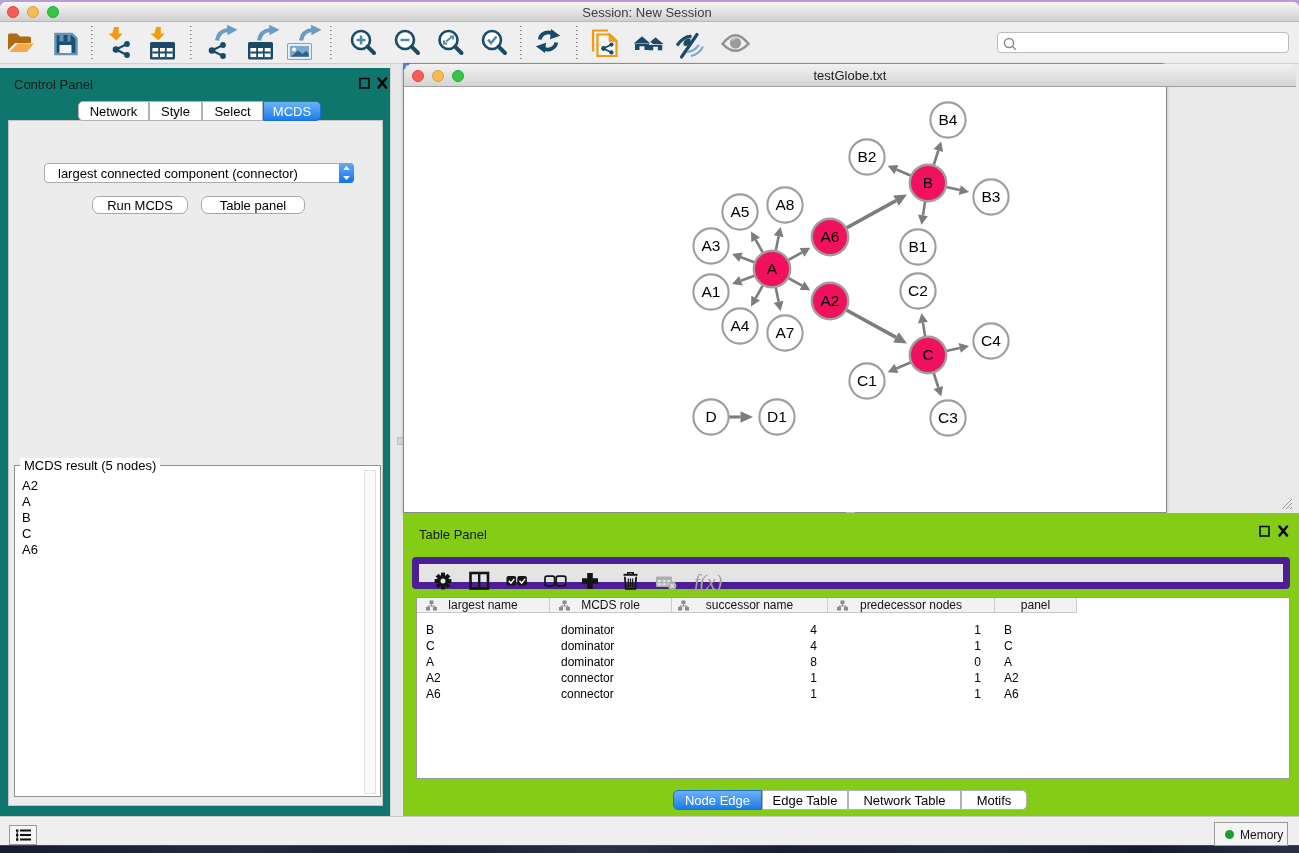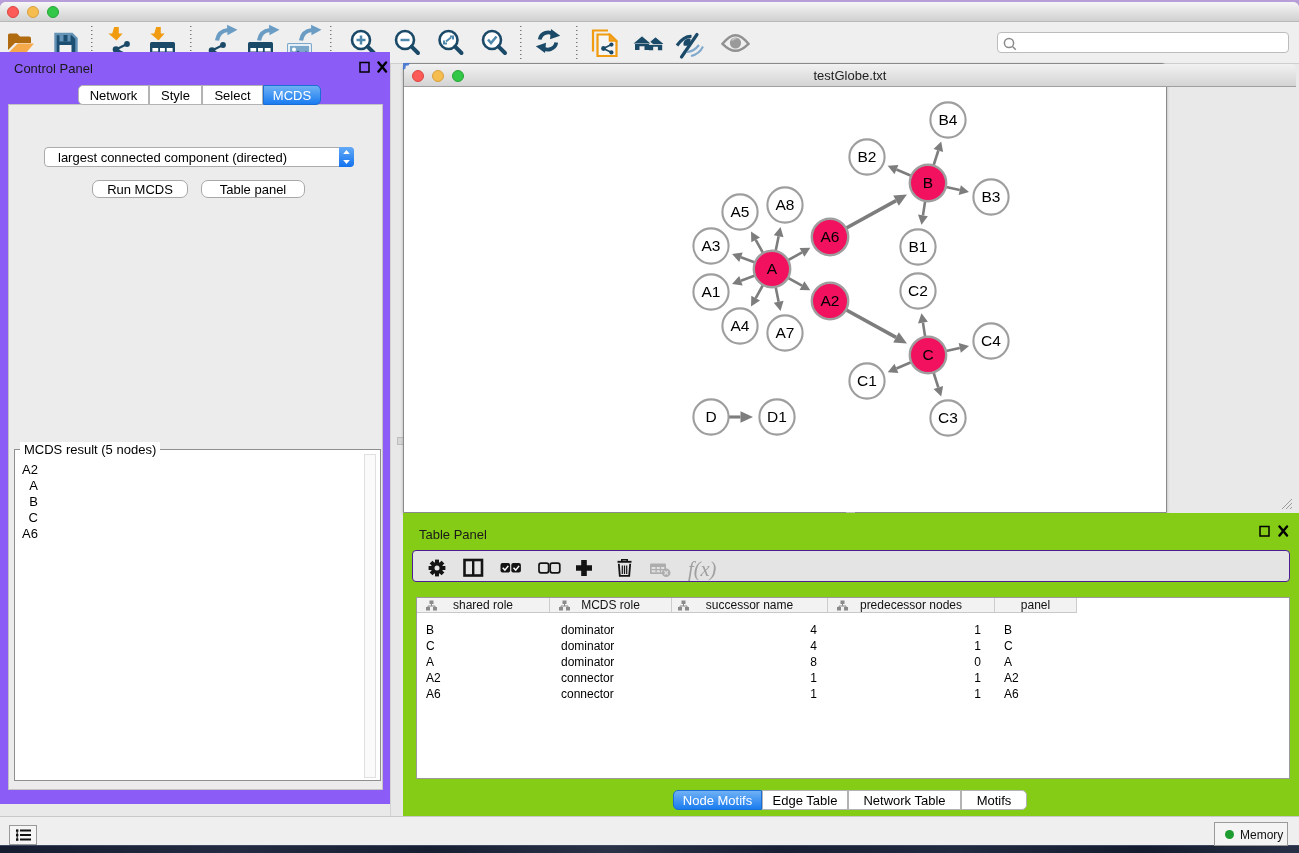--- a/index.html
+++ b/index.html
@@ -21,72 +21,73 @@
 #toolbar { left:0; top:20px; width:1299px; height:42px; background:#efefef; border-bottom:1px solid #cfcfcf; }
 .tsep { top:4px; width:2px; height:34px; background-image:repeating-linear-gradient(#777 0 1.5px, transparent 1.5px 4px); background-size:1.5px 100%; background-repeat:no-repeat; background-position:center; }
 #searchbox { left:997px; top:10px; width:292px; height:21px; background:#fff; border:1px solid #bcbcbc; border-radius:4px; }
 
 #statusbar { left:0; top:814px; width:1299px; height:29px; background:#efefef; border-top:1px solid #c9c9c9; }
 #listbtn { left:9px; top:8px; width:28px; height:20px; background:#f5f5f5; border:1px solid #9a9a9a; }
 #membtn { left:1214px; top:5px; width:74px; height:24px; background:#f4f4f4; border:1px solid #9a9a9a; font-size:12px; color:#111; }
 #membtn .dot { width:9px; height:9px; border-radius:50%; background:#1d9c2f; left:10px; top:7px;}
 #membtn span { left:25px; top:5px; position:absolute;text-align:right; }
 
-#cpanel { left:0; top:50px; width:390px; height:752px; background:#8b5cf6; }
+#cpanel { left:0; top:66px; width:390px; height:752px; background:#0f766e; }
 #cpTitle { left:14px; top:9px; font-size:13px; color:#1a1a1a; }
 #cpInner { left:8px; top:52px; width:375px; height:686px; background:#ececec; border:1px solid #c3c3c3; }
 
 .tabs { height:20px; font-size:13px; }
 #cpTabs { left:78px; top:33px; width:291px; }
 .tab { position:absolute; top:0; height:20px; background:#fff; border:1px solid #b3b3b3; color:#000; text-align:center; line-height:19px; }
 .tab.sel { background:linear-gradient(#6fb1f5,#1a7cf0); color:#fff; border-color:#1a6fd4; }
 
 #optlabel { left:0; top:74px; width:390px; text-align:center; font-size:13px; color:#000; }
 #mcdsSelect { left:44px; top:95px; width:310px; height:20px; background:#fff; border:1px solid #ababab; border-radius:4px; font-size:13px; }
 #mcdsSelect .txt { left:13px; top:2px; position:absolute; }
 #mcdsSelect .spin { position:absolute; right:-1px; top:-1px; width:15px; height:20px; border-radius:0 4px 4px 0; background:linear-gradient(#63aaf7,#1272ee); }
 .btn { position:absolute; background:#fff; border:1px solid #a8a8a8; border-radius:7px; font-size:13px; text-align:center; color:#000; height:18px; line-height:17px;}
 #btnRun { left:92px; top:128px; width:96px; }
 #btnClose { left:201px; top:128px; width:104px; }
 
-#resultbox { left:14px; top:397px; width:367px; height:332px; background:#fff; border:1px solid #8f8f8f; font-size:13px;text-align:right; }
+#resultbox { left:14px; top:397px; width:367px; height:332px; background:#fff; border:1px solid #8f8f8f; font-size:13px; }
 #resultbox .legend { position:absolute; left:5px; top:-8px; background:#fff; padding:0 4px; }
 #resultbox .items { position:absolute; left:7px; top:12px; line-height:16px; }
 #resultbox .sb { position:absolute; right:4px; top:4px; width:12px; height:324px; background:#fafafa; border:1px solid #e0e0e0; }
 
 #vsplit { left:390px; top:62px; width:13px; height:752px; background:#e8e8e8; border-left:1px solid #d2d2d2; }
 #vgrip { left:397px; top:435px; width:7px; height:8px; background:#d7d7d7; border:1px solid #bdbdbd; }
 
 #netwin { left:403px; top:61px; width:764px; height:450px; background:#fff; border:1px solid #8a8a8a; border-radius:5px 5px 0 0; box-shadow:0 1px 3px rgba(0,0,0,0.25); }
 #nettitle { left:0; top:0; width:892px; height:23px; background:linear-gradient(#f2f2f2,#d4d4d4); border-bottom:1px solid #9f9f9f; border-radius:5px 5px 0 0; }
 #nettitle .t1 { left:8px; top:5.5px; background:#fc5b57; border:0.5px solid #d94742;}
 #nettitle .t2 { left:28px; top:5.5px; background:#f5bd4f; border:0.5px solid #d8a040;}
 #nettitle .t3 { left:48px; top:5.5px; background:#33c748; border:0.5px solid #27a536;}
 #nettitle .txt { width:100%; text-align:center; top:4px; font-size:13px; color:#222; }
 #netcanvas { left:0; top:23px; width:892px; height:425px; }
 
 #tpanel { left:403px; top:511px; width:896px; height:303px; background:#84cc16; }
 #tpTitle { left:16px; top:14px; font-size:13px; color:#1a1a1a; }
-#tpToolbar { left:9px; top:37px; width:878px; height:32px; background:#e4e4e4; border:1px solid #4c1d95; border-radius:4px; }
+#tpToolbar { left:9px; top:44px; width:878px; height:32px; background:#e4e4e4; border:7px solid #4c1d95; border-radius:4px; }
 #tblwrap { left:13px; top:84px; width:874px; height:182px; background:#fff; border:1px solid #9a9a9a; }
 .thead { position:absolute; left:0; top:0; height:15px; background:#f2f2f2; border-bottom:1px solid #c8c8c8; font-size:12px; color:#111; }
 .thead .cell { position:absolute; top:0; height:15px; border-right:1px solid #cccccc; text-align:center; line-height:15px; }
 .trow { position:absolute; font-size:12px; color:#000; height:16px; line-height:16px; }
 
 #btabs { left:270px; top:277px; height:22px; font-size:13px; }
 </style>
 </head>
 <body>
 <div id="deskTop" class="abs"></div>
 <div id="deskBottom" class="abs"></div>
 <div id="mainwin" class="abs">
   <div id="titlebar" class="abs">
     <div class="tl t1 abs"></div>
       <div class="tl t2 abs"></div>
       <div class="tl t3 abs"></div>
+    <div id="titletext" class="abs">Session: New Session</div>
   </div>
   <div id="toolbar" class="abs">
     <div class="tsep abs" style="left:91px"></div>
     <div class="tsep abs" style="left:190px"></div>
     <div class="tsep abs" style="left:330px"></div>
     <div class="tsep abs" style="left:520px"></div>
     <div class="tsep abs" style="left:576px"></div>
     <div id="searchbox" class="abs"></div>
     <svg id="tbicons" class="abs" style="left:0;top:0" width="1299" height="42">
         <path d="M8,28 L8,13 Q8,11.5 9.5,11.5 L17,11.5 L20,14.5 L29,14.5 Q31,14.5 31,16.5 L31,21 L15,21 Z" fill="#b06a10"></path>
@@ -216,21 +217,21 @@
       <path d="M20.5 1.5 L28 10.5 M28 1.5 L20.5 10.5" stroke="#000" stroke-width="2.4" stroke-linecap="round"></path>
     </svg>
     <div id="cpInner" class="abs"></div>
     <div id="cpTabs" class="abs tabs">
       <div class="tab" style="left:0;width:71px;border-radius:5px 0 0 5px;">Network</div>
       <div class="tab" style="left:71px;width:53px;">Style</div>
       <div class="tab" style="left:124px;width:61px;">Select</div>
       <div class="tab sel" style="left:185px;width:58px;border-radius:0 5px 5px 0;">MCDS</div>
     </div>
     <div id="mcdsSelect" class="abs">
-      <div class="txt">largest connected component (directed)</div>
+      <div class="txt">largest connected component (connector)</div>
       <div class="spin"><svg width="15" height="20">
             <path d="M7.5 3 L10.8 7 L4.2 7 Z" fill="#fff"></path>
             <path d="M7.5 17 L10.8 13 L4.2 13 Z" fill="#fff"></path>
           </svg></div>
     </div>
     <div id="btnRun" class="btn">Run MCDS</div>
     <div id="btnClose" class="btn">Table panel</div>
     <div id="resultbox" class="abs">
       <div class="legend">MCDS result (5 nodes)</div>
       <div class="items">A2<br>A<br>B<br>C<br>A6</div>
@@ -414,21 +415,21 @@
     <rect x="1.7" y="4" width="12.6" height="5.3" fill="#e3e3e3"></rect>
     <path d="M6.1,4 V9.3 M10.5,4 V9.3 M1.7,6.6 H14.3" stroke="#adadad" stroke-width="1.3"></path>
     <circle cx="16.2" cy="9.8" r="4.3" fill="#adadad"></circle>
     <path d="M14.4,8 l3.6,3.6 M18,8 l-3.6,3.6" stroke="#e3e3e3" stroke-width="1.2"></path>
   </g>
           <text x="275" y="24.5" font-size="20.5" font-style="italic" fill="#a0a0a0" font-family="Liberation Serif,serif">f(x)</text>
         </svg>
     </div>
     <div id="tblwrap" class="abs">
       <div class="thead" style="width:660px;">
-        <div class="cell" style="left:0;width:133px;">shared role</div>
+        <div class="cell" style="left:0;width:133px;">largest name</div>
         <div class="cell" style="left:133px;width:122px;">MCDS role</div>
         <div class="cell" style="left:255px;width:156px;">successor name</div>
         <div class="cell" style="left:411px;width:167px;">predecessor nodes</div>
         <div class="cell" style="left:578px;width:82px;">panel</div>
       </div>
       <svg class="abs" style="left:0;top:0" width="660" height="18" id="theadicons">
           <g transform="translate(9,2.5)" fill="#8a8a8a">
       <rect x="3.5" y="0" width="4" height="3.5"></rect>
       <rect x="0" y="6.5" width="4" height="3.5"></rect>
       <rect x="7" y="6.5" width="4" height="3.5"></rect>
@@ -475,21 +476,21 @@
           <div class="trow" style="left:411px;top:72px;width:153px;text-align:right;">1</div>
           <div class="trow" style="left:587px;top:72px;">A2</div>
           <div class="trow" style="left:9px;top:88px;">A6</div>
           <div class="trow" style="left:144px;top:88px;">connector</div>
           <div class="trow" style="left:255px;top:88px;width:145px;text-align:right;">1</div>
           <div class="trow" style="left:411px;top:88px;width:153px;text-align:right;">1</div>
           <div class="trow" style="left:587px;top:88px;">A6</div>
         </div>
     </div>
     <div id="btabs" class="abs">
-      <div class="tab sel" style="left:0;width:89px;border-radius:5px 0 0 5px;">Node Motifs</div>
+      <div class="tab sel" style="left:0;width:89px;border-radius:5px 0 0 5px;">Node Edge</div>
       <div class="tab" style="left:89px;width:86px;">Edge Table</div>
       <div class="tab" style="left:175px;width:113px;">Network Table</div>
       <div class="tab" style="left:288px;width:66px;border-radius:0 5px 5px 0;">Motifs</div>
     </div>
   </div>
   <div id="statusbar" class="abs">
     <div id="listbtn" class="abs">
       <svg width="26" height="18">
           <g stroke="#111" stroke-width="2.1">
             <path d="M10 4.5 h11 M10 9 h11 M10 13.5 h11"></path>

